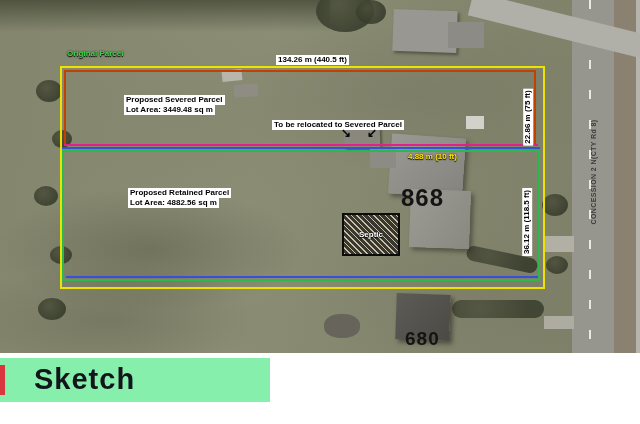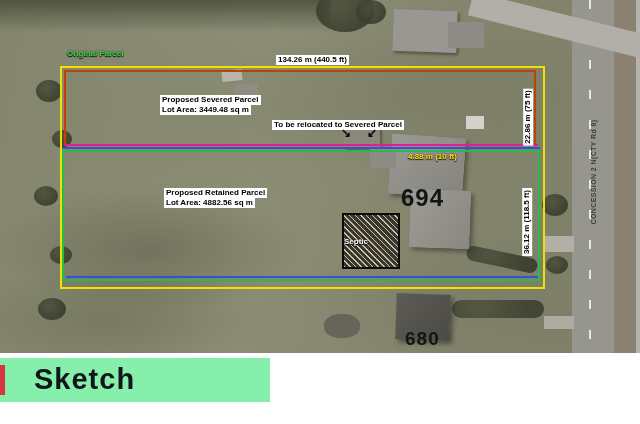--- a/index.html
+++ b/index.html
@@ -59,29 +59,29 @@
   .roof-680  { left:396px; top:294px; width:54px; height:46px; background:linear-gradient(130deg,#5d5b55,#4c4a44); transform:rotate(2deg); box-shadow:3px 3px 4px rgba(30,30,22,.5); }
 
   
   .rect-yellow { left:60px; top:66px;  width:485px; height:223px; border:2px solid #ece400; z-index:2; }
   .rect-orange { left:64px; top:70px;  width:472px; height:76px;  border:2px solid #c24000; border-bottom:none; z-index:2; }
   .line-magenta{ left:64px; top:144px; width:474px; height:2px;   background:#e0218a; z-index:2; }
   .line-blue-t { left:62px; top:147px; width:478px; height:2px;   background:#3a4fd8; z-index:2; }
   .rect-green  { left:62px; top:150px; width:478px; height:131px; border:2px solid #2db84d; z-index:2; }
   .line-blue-b { left:66px; top:276px; width:472px; height:2px;   background:#3a4fd8; z-index:2; }
 
-  .septic-box { left:342px; top:213px; width:58px; height:56px; border:2px solid #0b0b0b; z-index:3;
+  .septic-box { left:342px; top:213px; width:58px; height:43px; border:2px solid #0b0b0b; z-index:3;
     background:repeating-linear-gradient(45deg, #c9c2a8 0px, #c9c2a8 1px, #3a382e 1px, #3a382e 4px);
-    display:flex; align-items:center; }
+    display:flex; align-items:center; justify-content:center; }
   .septic-text { color:#fff; font-weight:bold; font-size:8px; text-shadow:0 0 2px #000, 0 1px 1px #000; }
 
   
   .lbl { position:absolute; z-index:4; white-space:nowrap; }
   .chip { background:#ffffff; color:#000; font-weight:bold; font-size:8px; line-height:1.2; padding:0 2px; }
-  .chip-stack { background:transparent; padding:0;margin-left:36px; }
+  .chip-stack { background:transparent; padding:0; }
   .chip-line { display:block; width:max-content; background:#ffffff; color:#000; font-weight:bold; font-size:8px; line-height:1.25; padding:0 2px; }
   .lbl-original { left:67px; top:49px; color:#3ed44a; font-weight:bold; font-size:8px;
                   text-shadow:0 0 2px #0c2c0c, 0 1px 1px #000;text-align:center; }
   .lbl-top-measure { left:276px; top:55px; }
   .lbl-severed  { left:124px; top:95px; }
   .lbl-relocate { left:272px; top:120px; }
   .arrow { position:absolute; z-index:4; color:#0a0a0a; font-size:12px; font-weight:bold; }
   .arrow-l { left:341px; top:126px; }
   .arrow-r { left:367px; top:126px; }
   .lbl-gap { left:408px; top:152px; color:#ffe607; font-weight:bold; font-size:8px; text-shadow:0 0 2px #222, 0 1px 1px #000; }
@@ -160,21 +160,21 @@
   <div class="lbl lbl-severed chip-stack">
     <span class="chip-line">Proposed Severed Parcel</span>
     <span class="chip-line">Lot Area: 3449.48 sq m</span>
   </div>
 
   <div class="lbl lbl-relocate chip">To be relocated to Severed Parcel</div>
   <div class="arrow arrow-l">↘</div>
   <div class="arrow arrow-r">↙</div>
 
   <div class="lbl lbl-gap">4.88 m (10 ft)</div>
-  <div class="lbl lbl-694">694</div>
+  <div class="lbl lbl-694">868</div>
 
   <div class="lbl lbl-retained chip-stack">
     <span class="chip-line">Proposed Retained Parcel</span>
     <span class="chip-line">Lot Area: 4882.56 sq m</span>
   </div>
 
   <div class="lbl lbl-680">680</div>
 
   <div class="vwrap v-sev">
     <span class="vlabel chip">22.86 m (75 ft)</span>

